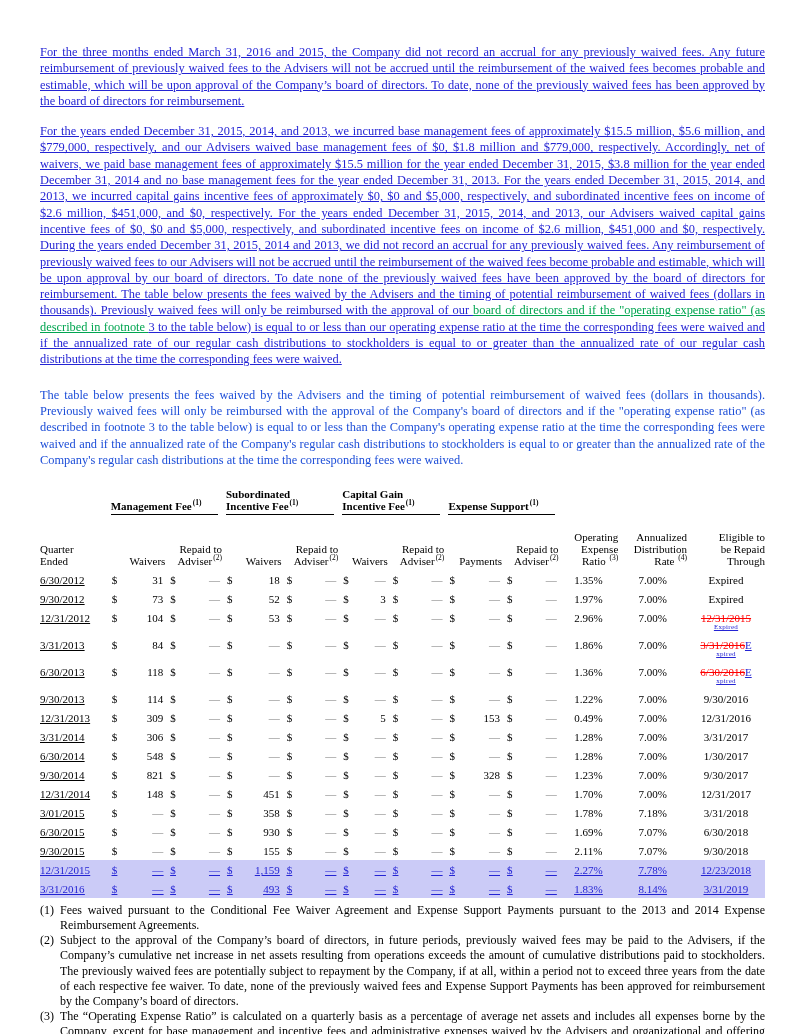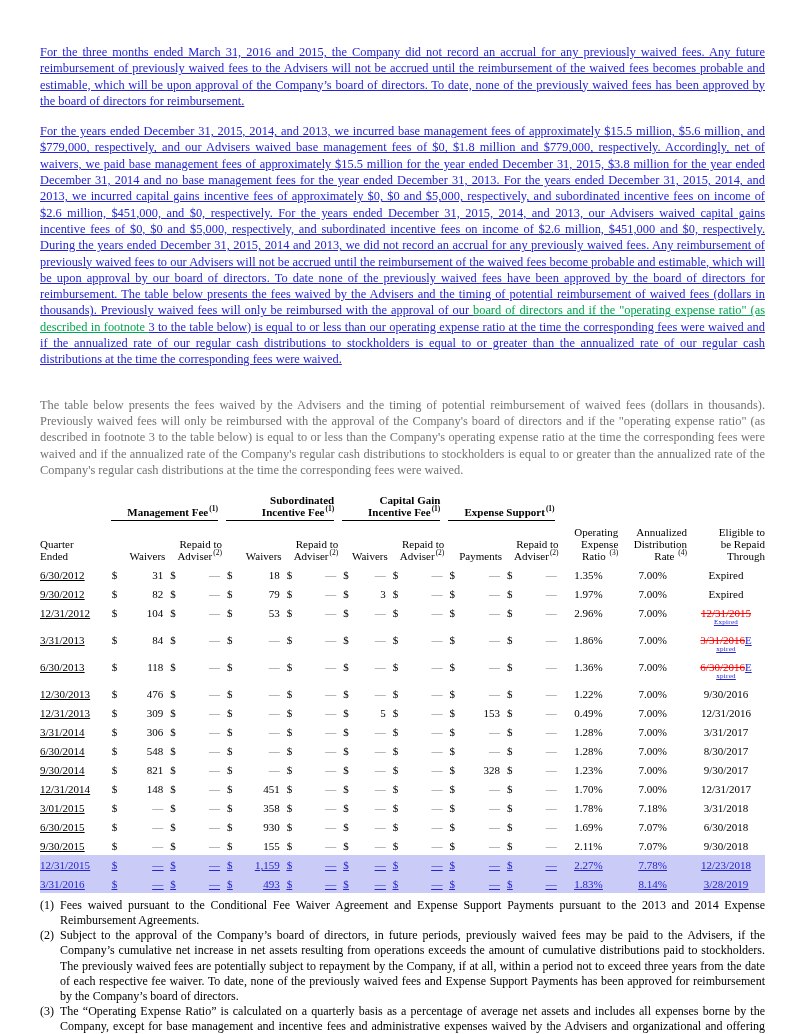--- a/index.html
+++ b/index.html
@@ -11,42 +11,42 @@
     background:#ffffff;
     font-family:"Liberation Serif","DejaVu Serif",serif;
     color:#000;
     overflow:hidden;
   }
   .para{
     font-size:12.4px;line-height:16.3px;
     text-align:justify;
     margin:0 0 14px 0;
   }
-  .para.gap-after{margin-bottom:29px;}
+  .para.gap-after{margin-bottom:19px;}
   .ins-blue{color:#2424d4;text-decoration:underline;}
   .ins-green{color:#00a550;text-decoration:underline;}
-  .black-para{color:#737373;margin-bottom:16px;}
+  .black-para{color:#1d4ed8;margin-bottom:9px;}
 
   
   table.fee-table{
     width:100%;
     border-collapse:collapse;
     table-layout:fixed;
     font-size:11px;
     margin-top:4px;
   }
   table.fee-table th{font-weight:normal;padding:0;}
   table.fee-table td{padding:0;}
   .ml{white-space:pre-line;}
   .sup{font-size:7.5px;vertical-align:super;line-height:0;margin-left:1px;}
   tr.grp-row th{vertical-align:bottom;}
   .grp{
-    font-weight:bold;text-align:right;line-height:12px;
+    font-weight:bold;text-align:left;line-height:12px;
     border-bottom:1px solid #000;
-    padding-bottom:2px;margin:0 4px;
+    padding-bottom:2px;margin:11px 4px;
   }
   tr.col-row th{
     text-align:right;vertical-align:bottom;
     line-height:12px;padding-top:5px;padding-bottom:3px;
   }
   tr.col-row th.th-q{text-align:left;}
   tr.data-row{height:19px;}
   tr.data-row.tall{height:27px;}
   tr.data-row td{vertical-align:top;padding-top:4px;}
   td.q{text-align:left;text-decoration:underline;}
@@ -203,33 +203,33 @@
           </td>
           <td class="c"><span>1.35%</span></td>
           <td class="c"><span>7.00%</span></td>
           <td class="c"><span>Expired</span></td>
         </tr>
         <tr class="data-row">
           <td class="q"><span>9/30/2012</span></td>
           <td class="money">
             <div class="mw">
               <span class="ds">$</span>
-              <span class="v">82</span>
-            </div>
-          </td>
-          <td class="money">
-            <div class="mw">
-              <span class="ds">$</span>
-              <span class="v dash">—</span>
-            </div>
-          </td>
-          <td class="money">
-            <div class="mw">
-              <span class="ds">$</span>
-              <span class="v">79</span>
+              <span class="v">73</span>
+            </div>
+          </td>
+          <td class="money">
+            <div class="mw">
+              <span class="ds">$</span>
+              <span class="v dash">—</span>
+            </div>
+          </td>
+          <td class="money">
+            <div class="mw">
+              <span class="ds">$</span>
+              <span class="v">52</span>
             </div>
           </td>
           <td class="money">
             <div class="mw">
               <span class="ds">$</span>
               <span class="v dash">—</span>
             </div>
           </td>
           <td class="money">
             <div class="mw">
@@ -424,25 +424,25 @@
             </div>
           </td>
           <td class="c"><span>1.36%</span></td>
           <td class="c"><span>7.00%</span></td>
           <td class="c">
             <div><span class="del">6/30/2016</span><span class="ins">E</span></div>
             <div class="ins tiny">xpired</div>
           </td>
         </tr>
         <tr class="data-row">
-          <td class="q"><span>12/30/2013</span></td>
-          <td class="money">
-            <div class="mw">
-              <span class="ds">$</span>
-              <span class="v">476</span>
+          <td class="q"><span>9/30/2013</span></td>
+          <td class="money">
+            <div class="mw">
+              <span class="ds">$</span>
+              <span class="v">114</span>
             </div>
           </td>
           <td class="money">
             <div class="mw">
               <span class="ds">$</span>
               <span class="v dash">—</span>
             </div>
           </td>
           <td class="money">
             <div class="mw">
@@ -637,21 +637,21 @@
             </div>
           </td>
           <td class="money">
             <div class="mw">
               <span class="ds">$</span>
               <span class="v dash">—</span>
             </div>
           </td>
           <td class="c"><span>1.28%</span></td>
           <td class="c"><span>7.00%</span></td>
-          <td class="c"><span>8/30/2017</span></td>
+          <td class="c"><span>1/30/2017</span></td>
         </tr>
         <tr class="data-row">
           <td class="q"><span>9/30/2014</span></td>
           <td class="money">
             <div class="mw">
               <span class="ds">$</span>
               <span class="v">821</span>
             </div>
           </td>
           <td class="money">
@@ -1015,21 +1015,21 @@
             </div>
           </td>
           <td class="money">
             <div class="mw">
               <span class="ds">$</span>
               <span class="v dash">—</span>
             </div>
           </td>
           <td class="c"><span>1.83%</span></td>
           <td class="c"><span>8.14%</span></td>
-          <td class="c"><span>3/28/2019</span></td>
+          <td class="c"><span>3/31/2019</span></td>
         </tr>
       </tbody>
   </table>
 
   <div class="footnotes">
       <div class="fn">
         <span class="fn-num">(1)</span>
         <span class="fn-text">Fees waived pursuant to the Conditional Fee Waiver Agreement and Expense Support Payments pursuant to the 2013 and 2014 Expense Reimbursement Agreements.</span>
       </div>
       <div class="fn">

